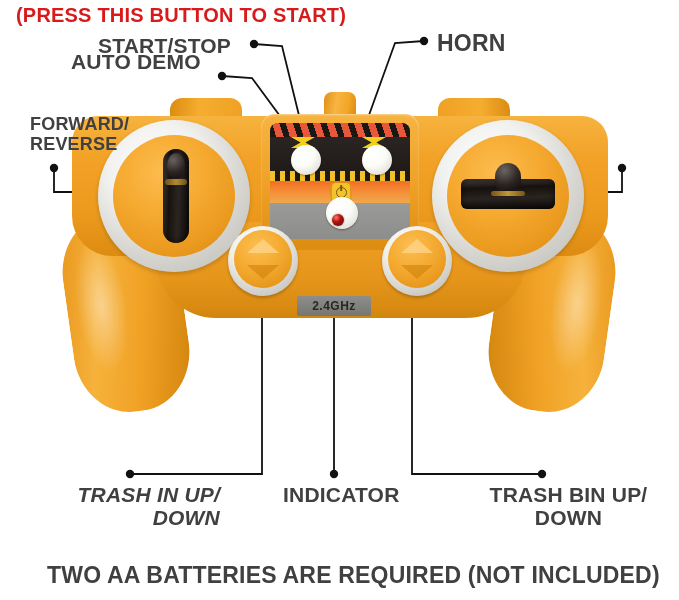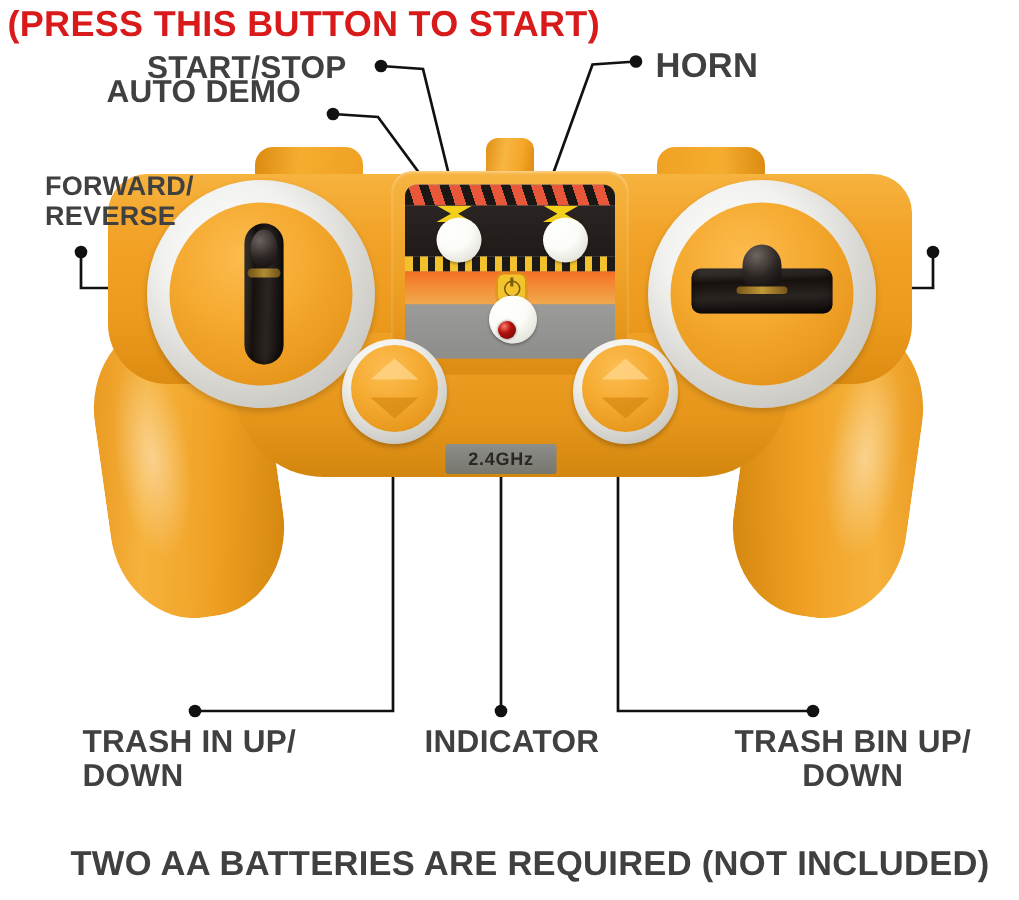--- a/index.html
+++ b/index.html
@@ -31,23 +31,23 @@
     color: #404040;
     letter-spacing: 0.2px;
     line-height: 1.1;
     white-space: pre-line;
   }
   .label.red {
     color: #d81a1a;
   }
 
   #lbl-press {
-    left: 5px;
+    left: 16px;
     top: 4px;
-    font-size: 24px;
+    font-size: 20px;
   }
   #lbl-startstop {
     left: 98px;
     top: 34px;
     font-size: 21px;
   }
   #lbl-autodemo {
     left: 71px;
     top: 50px;
     font-size: 21px;
@@ -67,22 +67,23 @@
   #lbl-turn {
     left: 563px;
     top: 115px;
     font-size: 21px;
     text-align: left;
   }
   #lbl-trashin {
     left: 55px;
     top: 483px;
     font-size: 21px;
-    text-align: left;
+    text-align: right;
     width: 165px;
+    font-style: italic;
   }
   #lbl-indicator {
     left: 283px;
     top: 483px;
     font-size: 21px;
   }
   #lbl-trashbin {
     left: 481px;
     top: 483px;
     font-size: 21px;

